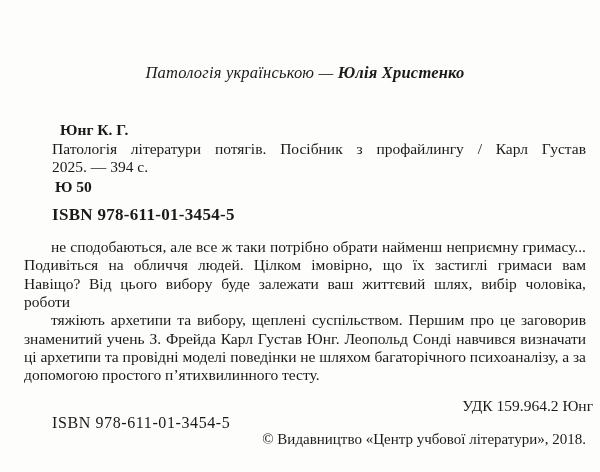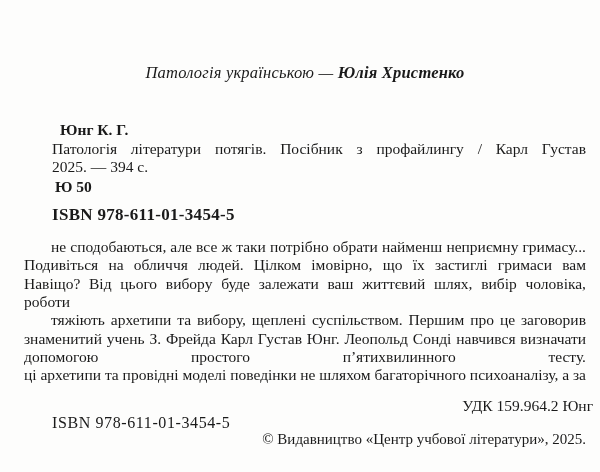--- a/index.html
+++ b/index.html
@@ -111,22 +111,22 @@
 
 <div class="abs annotation">
   <div class="jlines indent">
       <div>не сподобаються, але все ж таки потрібно обрати найменш неприємну гримасу...</div>
       <div>Подивіться на обличчя людей. Цілком імовірно, що їх застиглі гримаси вам</div>
       <div>Навіщо? Від цього вибору буде залежати ваш життєвий шлях, вибір чоловіка, роботи</div>
     </div>
   <div class="jlines indent">
       <div>тяжіють архетипи та вибору, щеплені суспільством. Першим про це заговорив</div>
       <div>знаменитий учень З. Фрейда Карл Густав Юнг. Леопольд Сонді навчився визначати</div>
+      <div>ці архетипи та провідні моделі поведінки не шляхом багаторічного психоаналізу, а за</div>
       <div>допомогою простого п’ятихвилинного тесту.</div>
-      <div>ці архетипи та провідні моделі поведінки не шляхом багаторічного психоаналізу, а за</div>
     </div>
 </div>
 
 <div class="abs udc">УДК 159.964.2 Юнг</div>
 
 <div class="abs isbn-bottom">ISBN 978-611-01-3454-5</div>
 
-<div class="abs copyright">© Видавництво «Центр учбової літератури», 2025.</div>
+<div class="abs copyright">© Видавництво «Центр учбової літератури», 2018.</div>
 
 </body></html>

